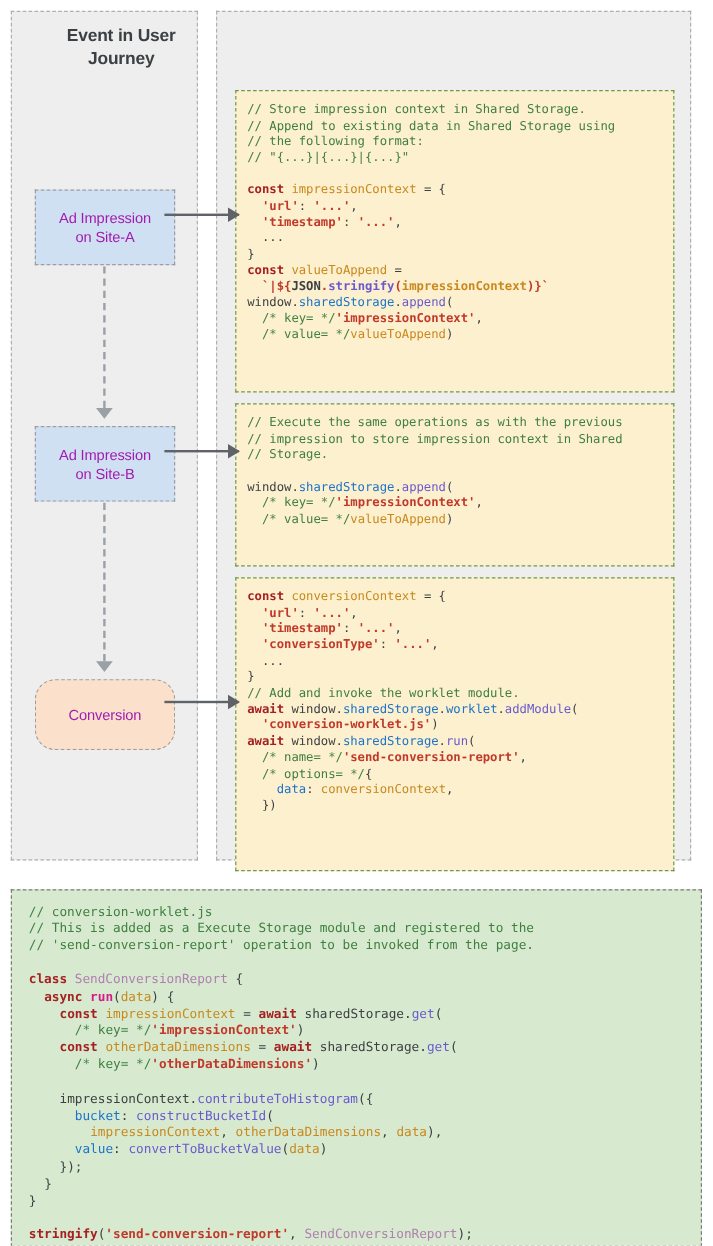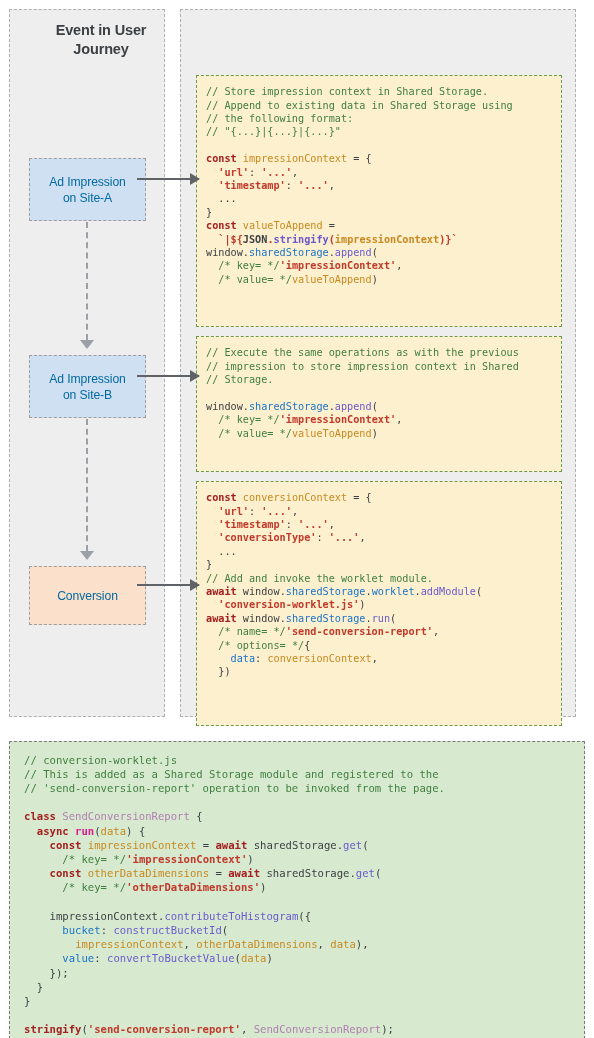--- a/index.html
+++ b/index.html
@@ -51,34 +51,34 @@
 
   
   .node {
     position: absolute;
     left: 19px;
     width: 117px;
     box-sizing: border-box;
     border: 1px dashed #9e9e9e;
     text-align: center;
     font-size: 12.2px;
-    color: #0369a1;
+    color: #a21caf;
     line-height: 16px;
     display: flex;
     flex-direction: column;
     align-items: center;
     justify-content: center;
     letter-spacing: -0.1px;
   }
   .node.impression { background: #cfe0f3; }
   .node.conversion { background: #fbe0cb; }
 
   #node-0 { top: 148px; height: 63px; }
   #node-1 { top: 345px; height: 63px; }
-  #node-2 { top: 556px; height: 59px; }
+  #node-2 { top: 556px; height: 59px; border-radius: 17px; }
 
   
   .v-connector {
     position: absolute;
     left: 76px;
     width: 0;
     border-left: 2px dashed #9aa0a6;
   }
   #v-conn-0 { top: 212px; height: 118px; }
   #v-conn-1 { top: 409px; height: 132px; }
@@ -221,21 +221,21 @@
 <span class="t-pun"> </span><span class="t-pun"> </span><span class="t-pun"> </span><span class="t-pun"> </span><span class="t-prop">data</span><span class="t-pun">:</span><span class="t-pun"> </span><span class="t-var">conversionContext</span><span class="t-pun">,</span>
 <span class="t-pun"> </span><span class="t-pun"> </span><span class="t-pun">}</span><span class="t-pun">)</span></pre>
   </div>
 
   <div class="h-arrow" id="h-arrow-0"></div>
   <div class="h-arrow" id="h-arrow-1"></div>
   <div class="h-arrow" id="h-arrow-2"></div>
 </div>
 
 <pre id="worklet-block"><span class="t-com">// conversion-worklet.js</span>
-<span class="t-com">// This is added as a Shared Storage module and registered to the</span>
+<span class="t-com">// This is added as a Execute Storage module and registered to the</span>
 <span class="t-com">// 'send-conversion-report' operation to be invoked from the page.</span>
 
 <span class="t-kw">class</span><span class="t-pun"> </span><span class="t-cls">SendConversionReport</span><span class="t-pun"> </span><span class="t-pun">{</span>
 <span class="t-pun"> </span><span class="t-pun"> </span><span class="t-kw">async</span><span class="t-pun"> </span><span class="t-pink">run</span><span class="t-pun">(</span><span class="t-var">data</span><span class="t-pun">)</span><span class="t-pun"> </span><span class="t-pun">{</span>
 <span class="t-pun"> </span><span class="t-pun"> </span><span class="t-pun"> </span><span class="t-pun"> </span><span class="t-kw">const</span><span class="t-pun"> </span><span class="t-var">impressionContext</span><span class="t-pun"> </span><span class="t-pun">=</span><span class="t-pun"> </span><span class="t-kw">await</span><span class="t-pun"> </span><span class="t-plain">sharedStorage</span><span class="t-pun">.</span><span class="t-fn">get</span><span class="t-pun">(</span>
 <span class="t-pun"> </span><span class="t-pun"> </span><span class="t-pun"> </span><span class="t-pun"> </span><span class="t-pun"> </span><span class="t-pun"> </span><span class="t-com">/* key= */</span><span class="t-str">'impressionContext'</span><span class="t-pun">)</span>
 <span class="t-pun"> </span><span class="t-pun"> </span><span class="t-pun"> </span><span class="t-pun"> </span><span class="t-kw">const</span><span class="t-pun"> </span><span class="t-var">otherDataDimensions</span><span class="t-pun"> </span><span class="t-pun">=</span><span class="t-pun"> </span><span class="t-kw">await</span><span class="t-pun"> </span><span class="t-plain">sharedStorage</span><span class="t-pun">.</span><span class="t-fn">get</span><span class="t-pun">(</span>
 <span class="t-pun"> </span><span class="t-pun"> </span><span class="t-pun"> </span><span class="t-pun"> </span><span class="t-pun"> </span><span class="t-pun"> </span><span class="t-com">/* key= */</span><span class="t-str">'otherDataDimensions'</span><span class="t-pun">)</span>
 
 <span class="t-pun"> </span><span class="t-pun"> </span><span class="t-pun"> </span><span class="t-pun"> </span><span class="t-plain">impressionContext</span><span class="t-pun">.</span><span class="t-fn">contributeToHistogram</span><span class="t-pun">(</span><span class="t-pun">{</span>

